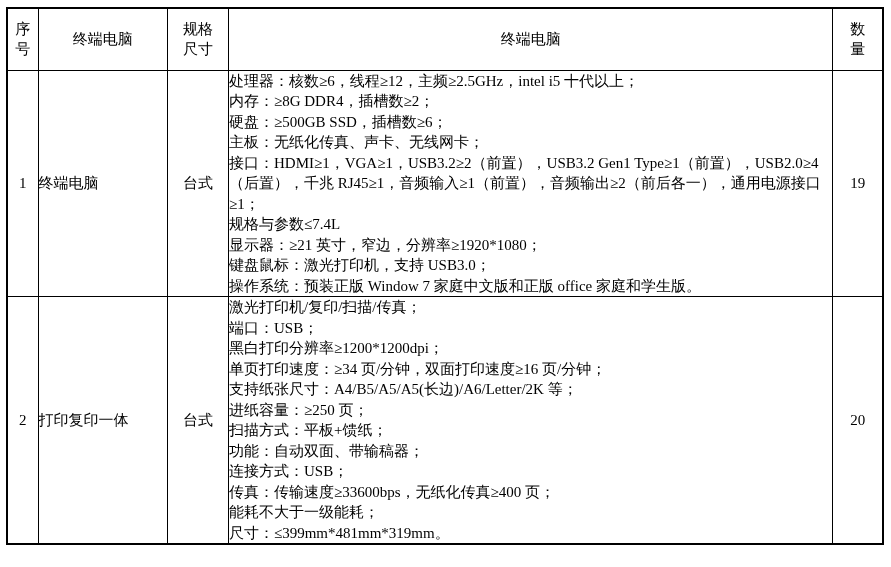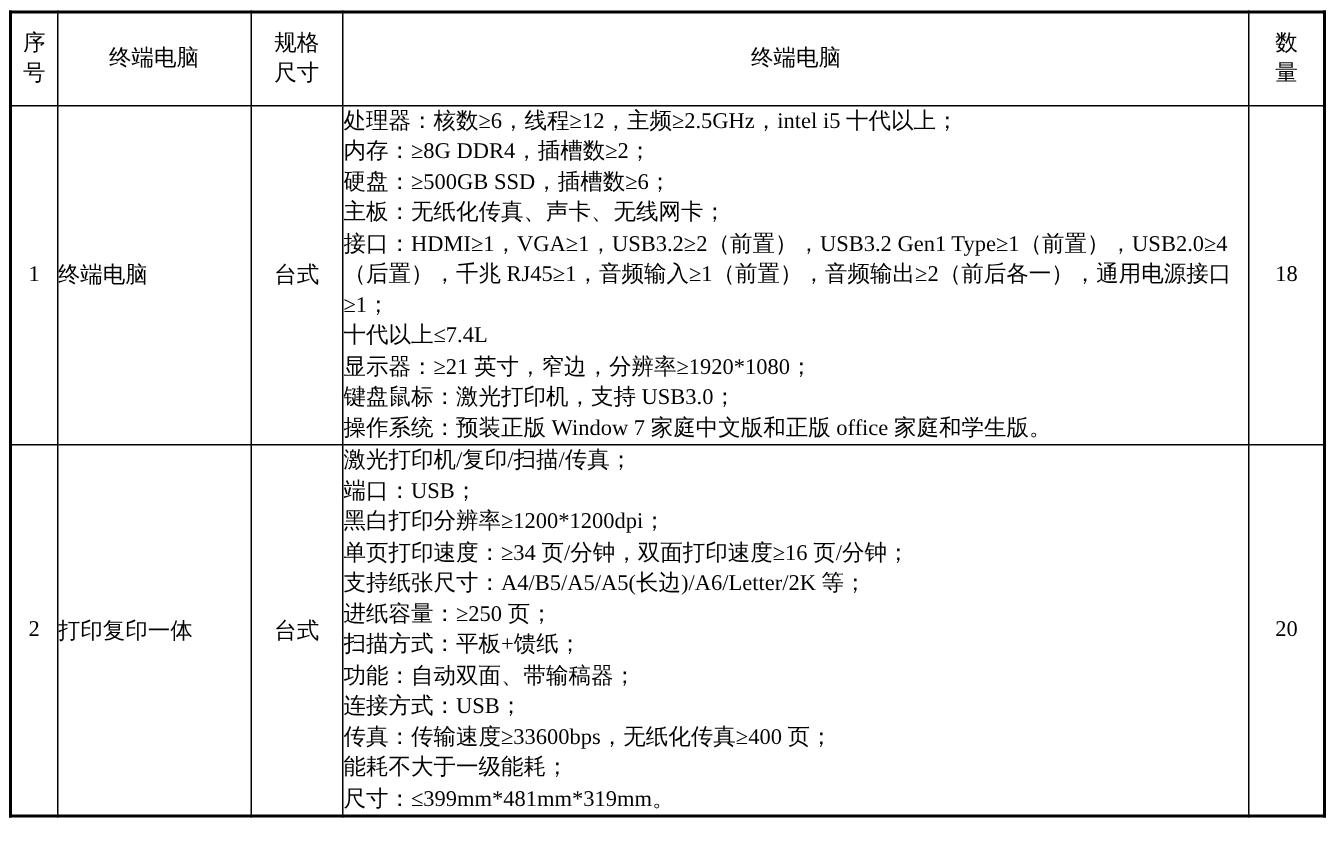--- a/index.html
+++ b/index.html
@@ -82,26 +82,26 @@
     <tr>
       <td class="cell-center">1</td>
       <td class="cell-name">终端电脑</td>
       <td class="cell-center">台式</td>
       <td class="cell-spec">
           <div class="spec-line">处理器：核数≥6，线程≥12，主频≥2.5GHz，intel i5 十代以上；</div>
           <div class="spec-line">内存：≥8G DDR4，插槽数≥2；</div>
           <div class="spec-line">硬盘：≥500GB SSD，插槽数≥6；</div>
           <div class="spec-line">主板：无纸化传真、声卡、无线网卡；</div>
           <div class="spec-line">接口：HDMI≥1，VGA≥1，USB3.2≥2（前置），USB3.2 Gen1 Type≥1（前置），USB2.0≥4（后置），千兆 RJ45≥1，音频输入≥1（前置），音频输出≥2（前后各一），通用电源接口≥1；</div>
-          <div class="spec-line">十代以上≤7.4L</div>
+          <div class="spec-line">规格与参数≤7.4L</div>
           <div class="spec-line">显示器：≥21 英寸，窄边，分辨率≥1920*1080；</div>
           <div class="spec-line">键盘鼠标：激光打印机，支持 USB3.0；</div>
           <div class="spec-line">操作系统：预装正版 Window 7 家庭中文版和正版 office 家庭和学生版。</div>
         </td>
-      <td class="cell-center">18</td>
+      <td class="cell-center">19</td>
     </tr>
     <tr>
       <td class="cell-center">2</td>
       <td class="cell-name">打印复印一体</td>
       <td class="cell-center">台式</td>
       <td class="cell-spec">
           <div class="spec-line">激光打印机/复印/扫描/传真；</div>
           <div class="spec-line">端口：USB；</div>
           <div class="spec-line">黑白打印分辨率≥1200*1200dpi；</div>
           <div class="spec-line">单页打印速度：≥34 页/分钟，双面打印速度≥16 页/分钟；</div>

